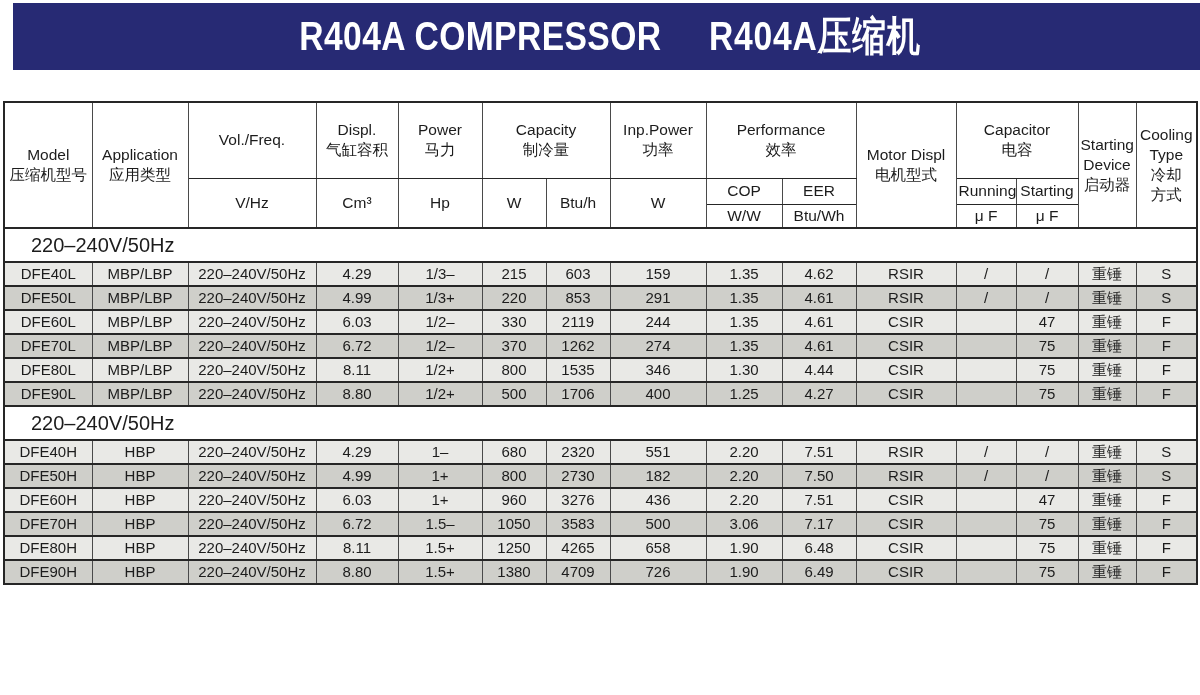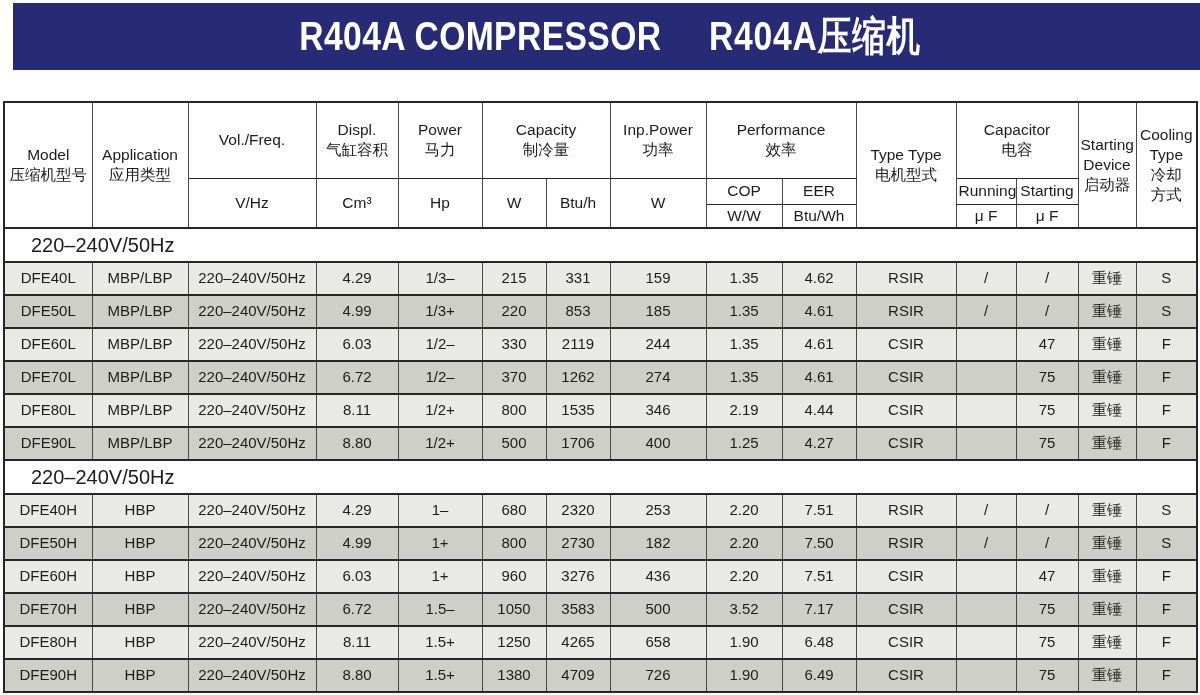--- a/index.html
+++ b/index.html
@@ -51,21 +51,21 @@
   .spec thead tr.h-row-b th,.spec thead tr.h-row-c th{border-top-width:1px;border-bottom-width:1px;}
   .spec thead tr.h-row-c{height:22px;}
   .spec thead th{font-size:15.5px;}
   .spec thead tr.h-row-a th{border-bottom-width:1px;}
   .spec thead tr.h-row-c th{border-bottom:2px solid var(--border-thick);margin-left:16px;}
 
   .spec tr.section-row{height:34px;}
   .spec tr.section-row td{
     text-align:left;padding-left:26px;font-size:20px;background:#fff;
   }
-  .spec tr.data-row{height:33px;}
+  .spec tr.data-row{height:24px;}
   .spec tr.data-row.light td{background:var(--row-light);}
   .spec tr.data-row.dark td{background:var(--row-dark);}
 </style>
 </head>
 <body>
 
 <div class="page">
 
   <div class="banner">
     <div class="banner-inner">
@@ -118,21 +118,21 @@
         </th>
         <th>
           <div>Inp.Power</div>
           <div>功率</div>
         </th>
         <th colspan="2">
           <div>Performance</div>
           <div>效率</div>
         </th>
         <th rowspan="3">
-          <div>Type Type</div>
+          <div>Motor Displ</div>
           <div>电机型式</div>
         </th>
         <th colspan="2">
           <div>Capacitor</div>
           <div>电容</div>
         </th>
         <th rowspan="3">
           <div>Starting</div>
           <div>Device</div>
           <div>启动器</div>
@@ -167,39 +167,39 @@
         <tr class="section-row">
           <td colspan="15">220–240V/50Hz</td>
         </tr>
         <tr class="data-row light">
           <td>DFE40L</td>
           <td>MBP/LBP</td>
           <td>220–240V/50Hz</td>
           <td>4.29</td>
           <td>1/3–</td>
           <td>215</td>
-          <td>331</td>
+          <td>603</td>
           <td>159</td>
           <td>1.35</td>
           <td>4.62</td>
           <td>RSIR</td>
           <td>/</td>
           <td>/</td>
           <td>重锤</td>
           <td>S</td>
         </tr>
         <tr class="data-row dark">
           <td>DFE50L</td>
           <td>MBP/LBP</td>
           <td>220–240V/50Hz</td>
           <td>4.99</td>
           <td>1/3+</td>
           <td>220</td>
           <td>853</td>
-          <td>185</td>
+          <td>291</td>
           <td>1.35</td>
           <td>4.61</td>
           <td>RSIR</td>
           <td>/</td>
           <td>/</td>
           <td>重锤</td>
           <td>S</td>
         </tr>
         <tr class="data-row light">
           <td>DFE60L</td>
@@ -237,21 +237,21 @@
         </tr>
         <tr class="data-row light">
           <td>DFE80L</td>
           <td>MBP/LBP</td>
           <td>220–240V/50Hz</td>
           <td>8.11</td>
           <td>1/2+</td>
           <td>800</td>
           <td>1535</td>
           <td>346</td>
-          <td>2.19</td>
+          <td>1.30</td>
           <td>4.44</td>
           <td>CSIR</td>
           <td></td>
           <td>75</td>
           <td>重锤</td>
           <td>F</td>
         </tr>
         <tr class="data-row dark">
           <td>DFE90L</td>
           <td>MBP/LBP</td>
@@ -273,21 +273,21 @@
           <td colspan="15">220–240V/50Hz</td>
         </tr>
         <tr class="data-row light">
           <td>DFE40H</td>
           <td>HBP</td>
           <td>220–240V/50Hz</td>
           <td>4.29</td>
           <td>1–</td>
           <td>680</td>
           <td>2320</td>
-          <td>253</td>
+          <td>551</td>
           <td>2.20</td>
           <td>7.51</td>
           <td>RSIR</td>
           <td>/</td>
           <td>/</td>
           <td>重锤</td>
           <td>S</td>
         </tr>
         <tr class="data-row dark">
           <td>DFE50H</td>
@@ -325,21 +325,21 @@
         </tr>
         <tr class="data-row dark">
           <td>DFE70H</td>
           <td>HBP</td>
           <td>220–240V/50Hz</td>
           <td>6.72</td>
           <td>1.5–</td>
           <td>1050</td>
           <td>3583</td>
           <td>500</td>
-          <td>3.52</td>
+          <td>3.06</td>
           <td>7.17</td>
           <td>CSIR</td>
           <td></td>
           <td>75</td>
           <td>重锤</td>
           <td>F</td>
         </tr>
         <tr class="data-row light">
           <td>DFE80H</td>
           <td>HBP</td>

